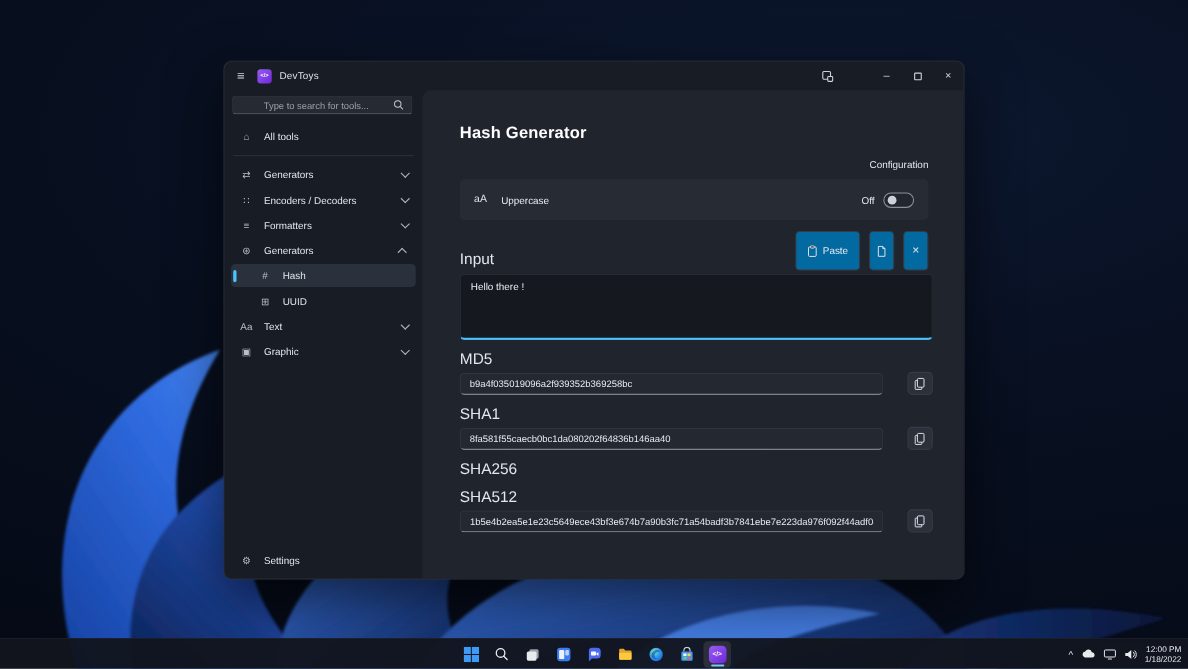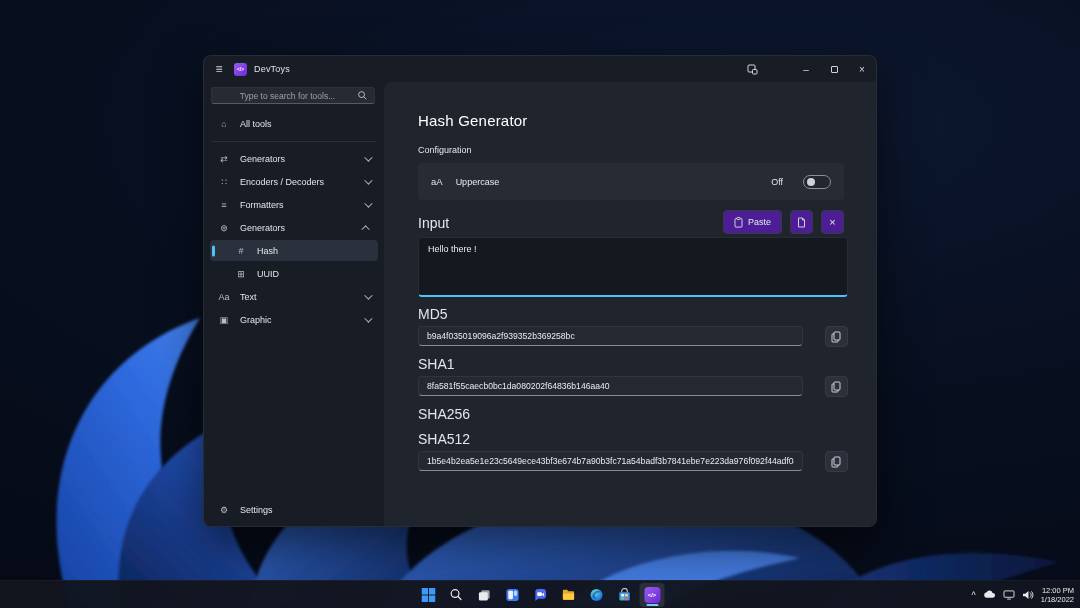--- a/index.html
+++ b/index.html
@@ -39,46 +39,46 @@
   .accent-bar { position:absolute; left:2px; top:50%; transform:translateY(-50%); width:3px; height:11px; border-radius:2px; background:#4cc2ff; }
   .chev { margin-left:auto; width:6px; height:6px; border-right:1px solid #aeb3bc; border-bottom:1px solid #aeb3bc; }
   .chev.down { transform:rotate(45deg) translateY(-2px); }
   .chev.up { transform:rotate(-135deg) translateY(-2px); }
   .nav-divider { height:1px; background:#2c3039; margin:6px 8px 5px 8px; }
   .sidebar .spacer { flex:1; }
   .settings-item { margin-bottom:6px; }
 
   
   .main { flex:1; background:#20242d; border-top-left-radius:8px; padding:0 32px 0 34px; overflow:hidden; }
-  .page-title { margin-top:30px; font-size:15px; font-weight:400; color:#ffffff; letter-spacing:0.2px; }
-  .sec-label { margin-top:16px; font-size:9px; color:#e3e6eb; }
+  .page-title { margin-top:30px; font-size:15px; font-weight:700; color:#ffffff; letter-spacing:0.2px; }
+  .sec-label { margin-top:16px; font-size:9px; color:#e3e6eb;text-align:right; }
   .config-card { margin-top:8px; height:37px; background:#272b34; border-radius:4px; display:flex; align-items:center; padding:0 13px; }
   .aA { font-size:9.5px; color:#dfe3e9; margin-right:13px; }
   .cfg-label { font-size:9px; color:#e8ebf0; }
-  .cfg-right { margin-left:auto; display:flex; align-items:center; gap:20px; }
+  .cfg-right { margin-left:auto; display:flex; align-items:center; gap:8px; }
   .toggle-state { font-size:9px; color:#e3e6eb; }
   .toggle { width:28px; height:14px; border:1px solid #8a8f99; border-radius:8px; background:#22262e; position:relative; cursor:pointer; }
   .toggle .knob { position:absolute; left:3px; top:50%; transform:translateY(-50%); width:8px; height:8px; border-radius:50%; background:#cdd1d8; }
 
   .io-row { margin-top:10px; display:flex; align-items:flex-end; }
   .io-label { font-size:14px; color:#e3e6eb; padding-bottom:3px; }
   .io-actions { margin-left:auto; display:flex; gap:8px; }
-  .btn { height:24px; background:#4c1d95; border:1px solid #363a44; border-radius:4px; color:#e6e9ee;
+  .btn { height:36px; background:#0369a1; border:1px solid #363a44; border-radius:4px; color:#e6e9ee;
          font-size:9px; display:flex; align-items:center; justify-content:center; gap:5px; cursor:pointer; font-family:inherit; }
   .btn.paste { padding:0 10px; }
   .btn.square { width:23px; }
   .clear-x { font-size:11px; color:#dfe3e9; }
 
   .input-area { margin-top:3px; width:430px; height:60px; background:#15181e; border:1px solid #272b33;
                 border-bottom:2px solid #4cc2ff; border-radius:4px; padding:6px 9px; font-size:9px; color:#e8ebf0;
                 font-family:inherit; resize:none; outline:none; display:block; }
 
   .hash-group { margin-top:9px; width:430px; }
   .hash-label { font-size:14px; color:#e3e6eb; }
-  .hash-row { display:flex; margin-top:4px; gap:22px; }
+  .hash-row { display:flex; margin-top:4px; gap:22px; align-items:center; }
   .hash-field { width:399px; height:20px; background:#242831; border:1px solid #31353e; border-bottom-color:#878c96;
                 border-radius:4px; color:#e9ecf1; font-size:8.6px; padding:0 8px; font-family:inherit; outline:none;
                 white-space:nowrap; overflow:hidden; }
   .copy-btn { width:24px; height:21px; background:#2c303a; border:1px solid #363a44; border-radius:4px;
               display:flex; align-items:center; justify-content:center; cursor:pointer; }
 
   
   .taskbar { position:absolute; left:0; bottom:0; width:1080px; height:28px; background:rgba(18,21,30,0.96);
              border-top:1px solid rgba(255,255,255,0.04); display:flex; align-items:center; }
   .tb-apps { position:absolute; left:50%; transform:translateX(-50%); display:flex; gap:3px; align-items:center; }

